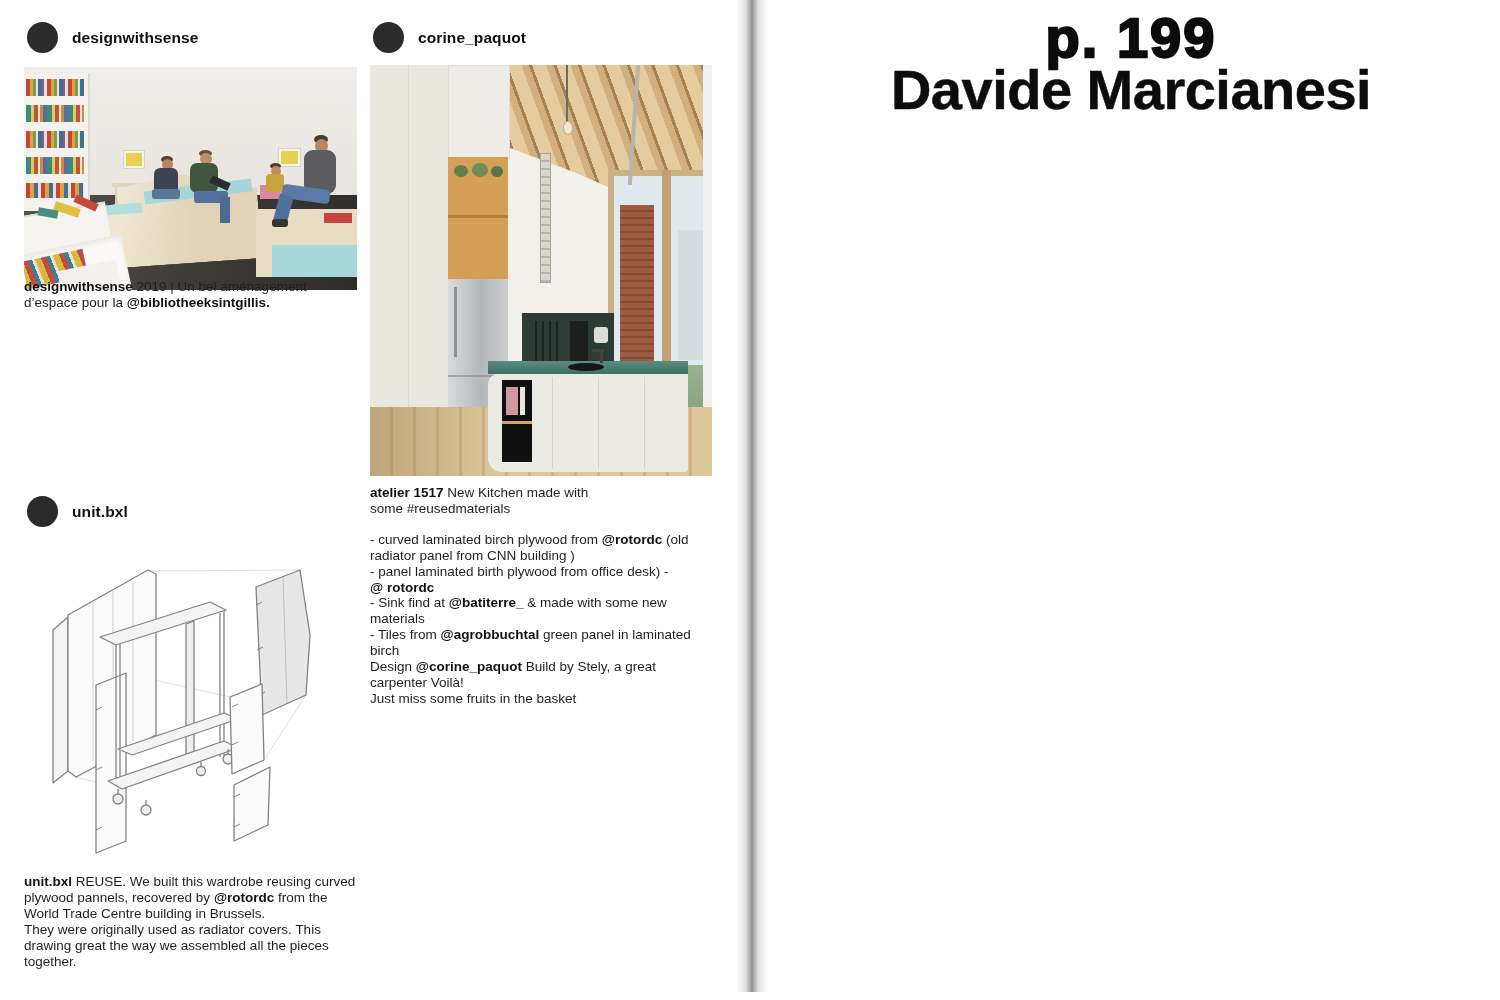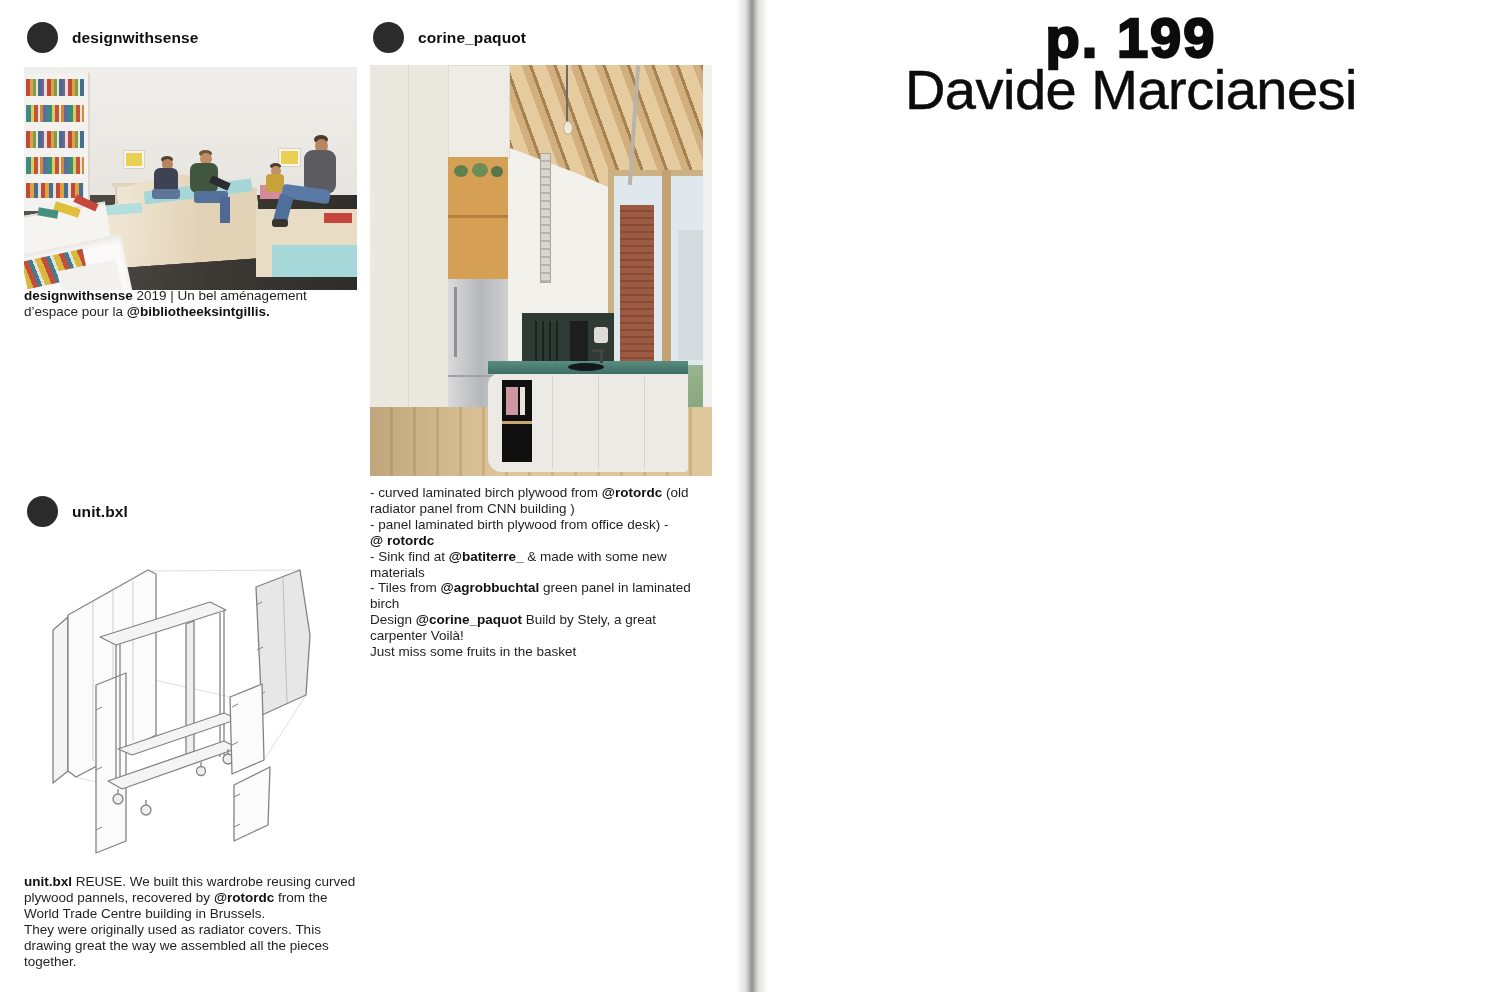--- a/index.html
+++ b/index.html
@@ -23,21 +23,21 @@
   .photo{position:absolute;overflow:hidden;background:#eee;}
   .photo *{position:absolute;}
   
   .spine{position:absolute;left:736px;top:0;width:32px;height:992px;
     background:linear-gradient(90deg,rgba(120,118,115,0) 0%,rgba(120,118,115,.22) 30%,rgba(105,103,100,.72) 50%,rgba(120,118,115,.22) 70%,rgba(120,118,115,0) 100%);}
   
   .title-block{position:absolute;left:762px;top:12px;width:738px;text-align:center;color:#0c0c0c;}
   .title-line{font-size:56px;line-height:52px;white-space:nowrap;}
   .seg-black{font-weight:700;-webkit-text-stroke:2.3px currentColor;letter-spacing:2px;}
   .seg-bold{font-weight:700;-webkit-text-stroke:.7px currentColor;}
-  .seg-medium{font-weight:400;-webkit-text-stroke:.5px currentColor;letter-spacing:-.5px;margin-top:7px;}
+  .seg-medium{font-weight:700;-webkit-text-stroke:.5px currentColor;letter-spacing:-.5px;margin-top:7px;}
   .seg-light{font-weight:400;letter-spacing:.5px;}
 </style>
 </head>
 <body>
 
 <div class="post-header" style="left:27px;top:22px">
   <div class="avatar"></div>
   <div class="username">designwithsense</div>
 </div>
 
@@ -83,21 +83,21 @@
   <div style="left:248px;top:152px;width:16px;height:8px;border-radius:3px;background:#39342e"></div>
   <div style="left:-6px;top:142px;width:92px;height:50px;background:#f5f4f1;transform:rotate(-10deg);border-top:2px solid #e2e0da"></div>
   <div style="left:30px;top:138px;width:26px;height:9px;background:#e0bf3d;transform:rotate(18deg)"></div>
   <div style="left:50px;top:132px;width:24px;height:8px;background:#c6473c;transform:rotate(24deg)"></div>
   <div style="left:14px;top:142px;width:20px;height:8px;background:#47907f;transform:rotate(10deg)"></div>
   <div style="left:-8px;top:178px;width:112px;height:62px;background:#fbfaf8;transform:rotate(-12deg);box-shadow:inset 0 4px 6px rgba(0,0,0,.08)"></div>
   <div style="left:0px;top:188px;width:62px;height:28px;transform:rotate(-12deg);background:repeating-linear-gradient(80deg,#d8b93e 0 6px,#c24c3e 6px 11px,#3d7f8e 11px 15px,#e8e2d6 15px 18px)"></div>
   <div style="left:36px;top:198px;width:60px;height:34px;background:#f2f1ed;transform:rotate(-12deg)"></div>
 </div>
 
-<div class="caption" style="left:24px;top:288px;width:336px">
+<div class="caption" style="left:24px;top:279px;width:336px">
   <p><span class="seg-b">designwithsense</span><span class="seg-n"> 2019 | Un bel aménagement
 d’espace pour la </span><span class="seg-b">@bibliotheeksintgillis.</span></p>
 </div>
 
 <div class="post-header" style="left:27px;top:496px">
   <div class="avatar"></div>
   <div class="username">unit.bxl</div>
 </div>
 
 <svg style="position:absolute;left:38px;top:545px" width="322" height="318" viewBox="0 0 322 318">
@@ -186,20 +186,22 @@
   <div style="left:132px;top:315px;width:30px;height:82px;background:#101010"></div>
   <div style="left:132px;top:356px;width:30px;height:3px;background:#caa770"></div>
   <div style="left:136px;top:322px;width:12px;height:28px;background:#cf97a0"></div>
   <div style="left:150px;top:322px;width:5px;height:28px;background:#e8e4dc"></div>
   <div style="left:198px;top:298px;width:36px;height:8px;border-radius:50%;background:#15181a"></div>
   <div style="left:230px;top:284px;width:3px;height:14px;background:#444"></div>
   <div style="left:222px;top:284px;width:12px;height:3px;background:#444"></div>
 </div>
 
 <div class="caption" style="left:370px;top:485px;width:344px">
+  <p><span class="seg-b">atelier 1517</span><span class="seg-n">  New Kitchen made with
+some #reusedmaterials</span></p>
   <p><span class="seg-n">- curved laminated birch plywood from </span><span class="seg-b">@rotordc</span><span class="seg-n"> (old
 radiator panel from CNN building )
 - panel laminated birth plywood from office desk) -
 </span><span class="seg-b">@ rotordc</span><span class="seg-n">
 - Sink find at </span><span class="seg-b">@batiterre_</span><span class="seg-n"> &amp; made with some new
 materials
 - Tiles from </span><span class="seg-b">@agrobbuchtal</span><span class="seg-n"> green panel in laminated
 birch
 Design </span><span class="seg-b">@corine_paquot</span><span class="seg-n"> Build by Stely, a great
 carpenter Voilà!

